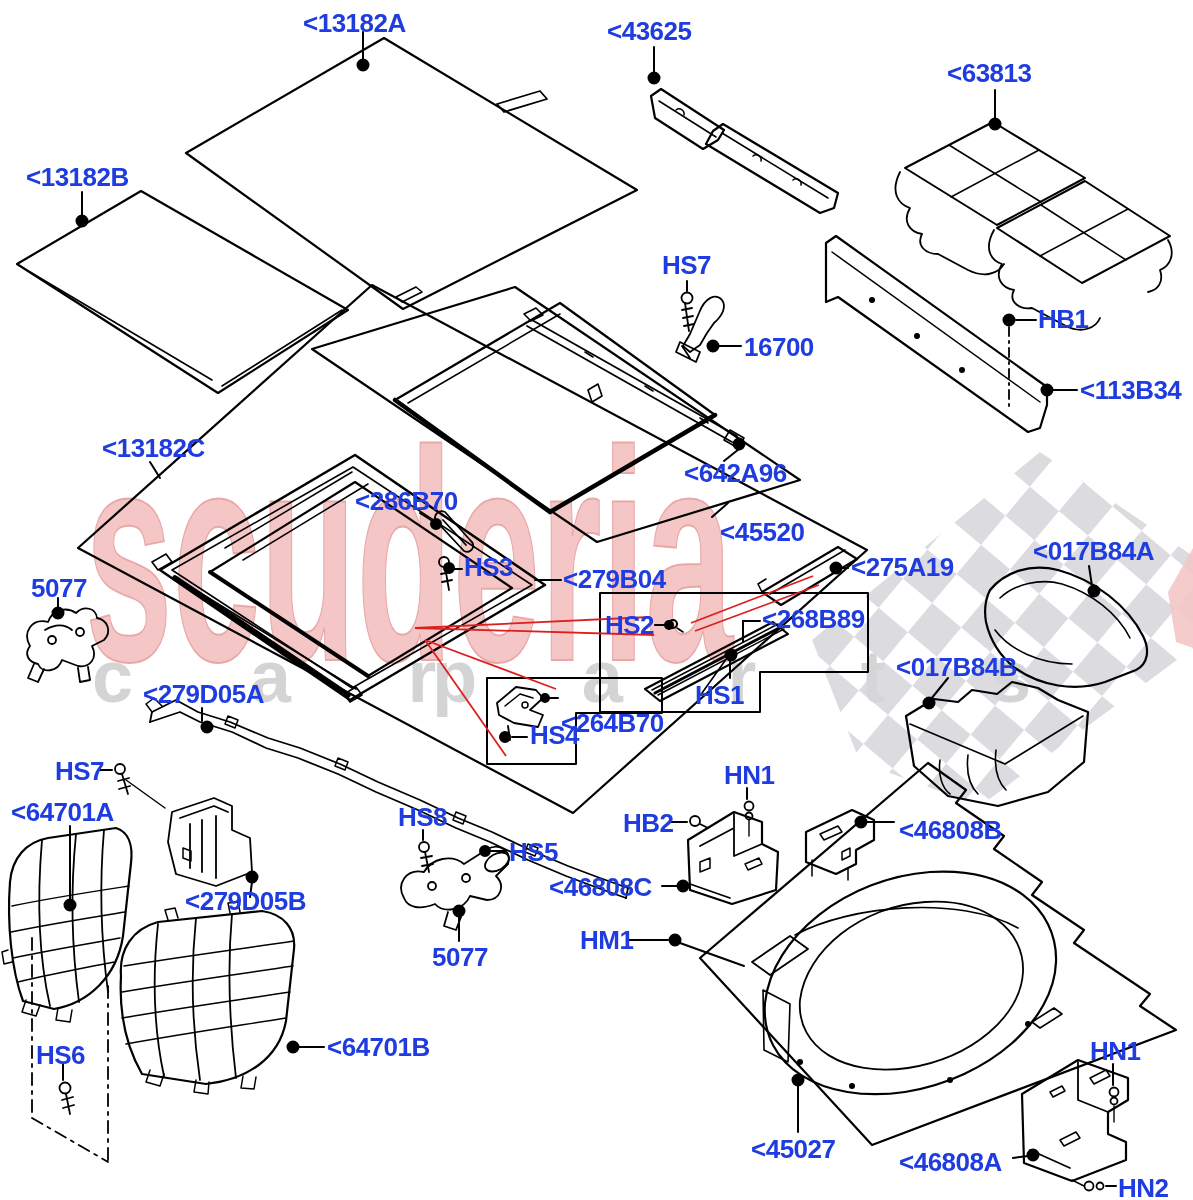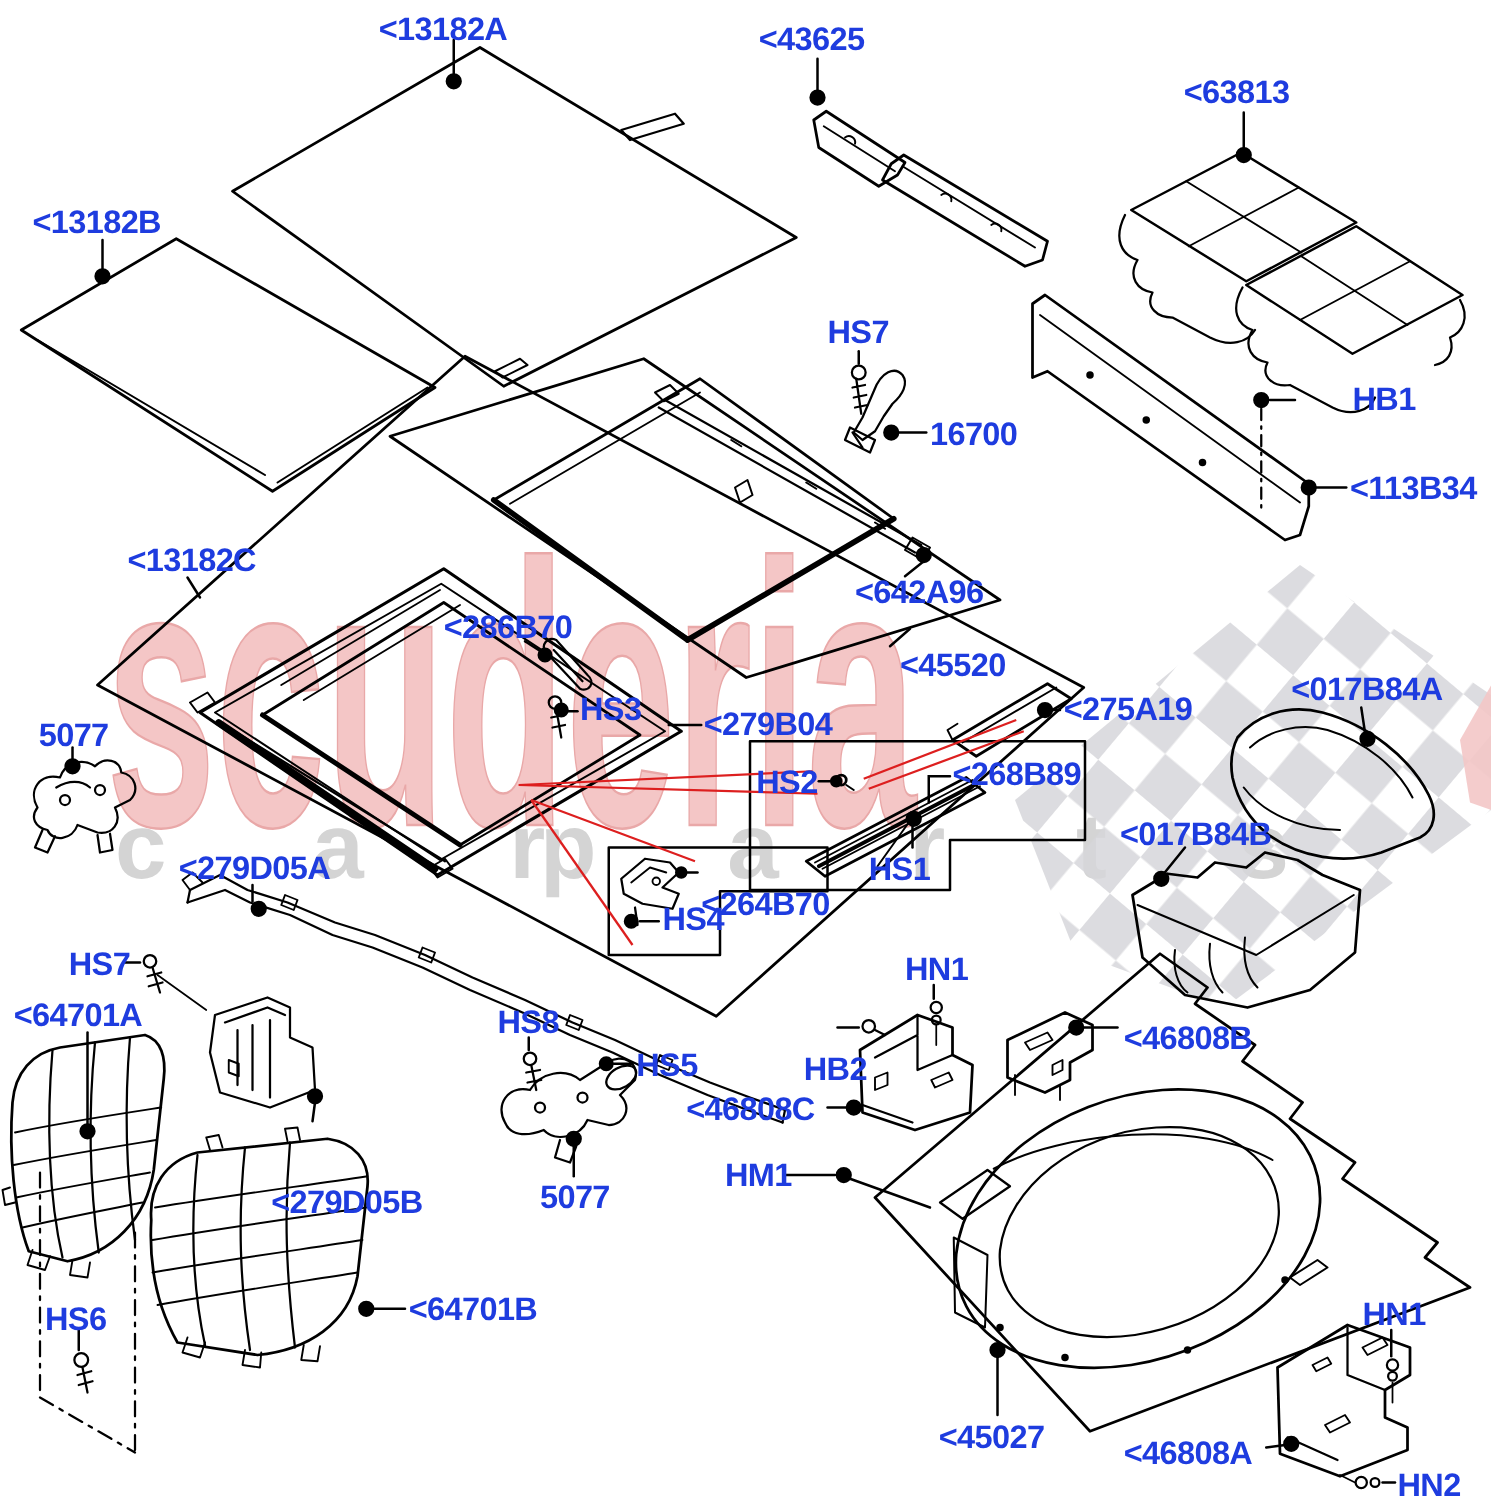--- a/index.html
+++ b/index.html
@@ -339,45 +339,45 @@
   </g>
 </svg>
 
 <div id="labels">
       <div class="plabel" style="left: 303px; top: 10px;">&lt;13182A</div>
       <div class="plabel" style="left: 607px; top: 18px;">&lt;43625</div>
       <div class="plabel" style="left: 947px; top: 60px;">&lt;63813</div>
       <div class="plabel" style="left: 26px; top: 164px;">&lt;13182B</div>
       <div class="plabel" style="left: 662px; top: 252px;">HS7</div>
       <div class="plabel" style="left: 744px; top: 334px;">16700</div>
-      <div class="plabel" style="left: 1082px; top: 306px; text-align: right;">HB1</div>
+      <div class="plabel" style="left: 1038px; top: 306px; text-align: right;">HB1</div>
       <div class="plabel" style="left: 1080px; top: 377px;">&lt;113B34</div>
       <div class="plabel" style="left: 102px; top: 435px;">&lt;13182C</div>
       <div class="plabel" style="left: 684px; top: 460px;">&lt;642A96</div>
       <div class="plabel" style="left: 676px; top: 519px; margin-left: 44px;">&lt;45520</div>
       <div class="plabel" style="left: 355px; top: 488px;">&lt;286B70</div>
       <div class="plabel" style="left: 464px; top: 554px;">HS3</div>
       <div class="plabel" style="left: 563px; top: 566px;">&lt;279B04</div>
       <div class="plabel" style="left: 851px; top: 554px;">&lt;275A19</div>
       <div class="plabel" style="left: 605px; top: 612px;">HS2</div>
       <div class="plabel" style="left: 762px; top: 606px;">&lt;268B89</div>
       <div class="plabel" style="left: 31px; top: 575px;">5077</div>
       <div class="plabel" style="left: 561px; top: 710px;">&lt;264B70</div>
       <div class="plabel" style="left: 695px; top: 682px;">HS1</div>
       <div class="plabel" style="left: 530px; top: 722px;">HS4</div>
       <div class="plabel" style="left: 1033px; top: 538px;">&lt;017B84A</div>
       <div class="plabel" style="left: 896px; top: 654px;">&lt;017B84B</div>
       <div class="plabel" style="left: 143px; top: 681px;">&lt;279D05A</div>
       <div class="plabel" style="left: 55px; top: 758px;">HS7</div>
       <div class="plabel" style="left: 11px; top: 799px;">&lt;64701A</div>
-      <div class="plabel" style="left: 185px; top: 948px; margin-left: 32px;">&lt;279D05B</div>
+      <div class="plabel" style="left: 185px; top: 888px;">&lt;279D05B</div>
       <div class="plabel" style="left: 398px; top: 804px;">HS8</div>
       <div class="plabel" style="left: 509px; top: 839px;">HS5</div>
       <div class="plabel" style="left: 432px; top: 944px;">5077</div>
-      <div class="plabel" style="left: 643px; top: 810px; margin-top: 32px;">HB2</div>
+      <div class="plabel" style="left: 623px; top: 810px;">HB2</div>
       <div class="plabel" style="left: 724px; top: 762px;">HN1</div>
       <div class="plabel" style="left: 899px; top: 817px;">&lt;46808B</div>
       <div class="plabel" style="left: 549px; top: 874px;">&lt;46808C</div>
       <div class="plabel" style="left: 580px; top: 927px;">HM1</div>
       <div class="plabel" style="left: 36px; top: 1042px; text-align: center;">HS6</div>
       <div class="plabel" style="left: 327px; top: 1034px;">&lt;64701B</div>
       <div class="plabel" style="left: 751px; top: 1136px;">&lt;45027</div>
       <div class="plabel" style="left: 899px; top: 1149px;">&lt;46808A</div>
       <div class="plabel" style="left: 1090px; top: 1038px;">HN1</div>
       <div class="plabel" style="left: 1118px; top: 1175px;">HN2</div>

